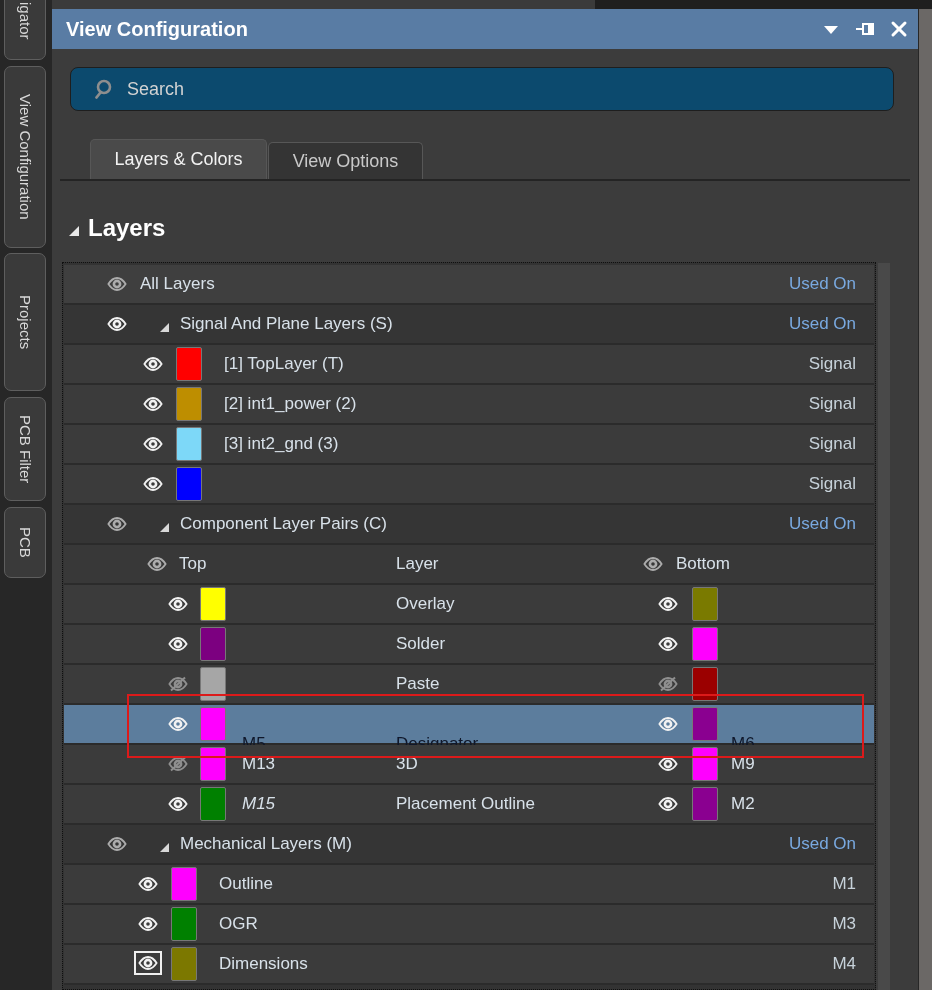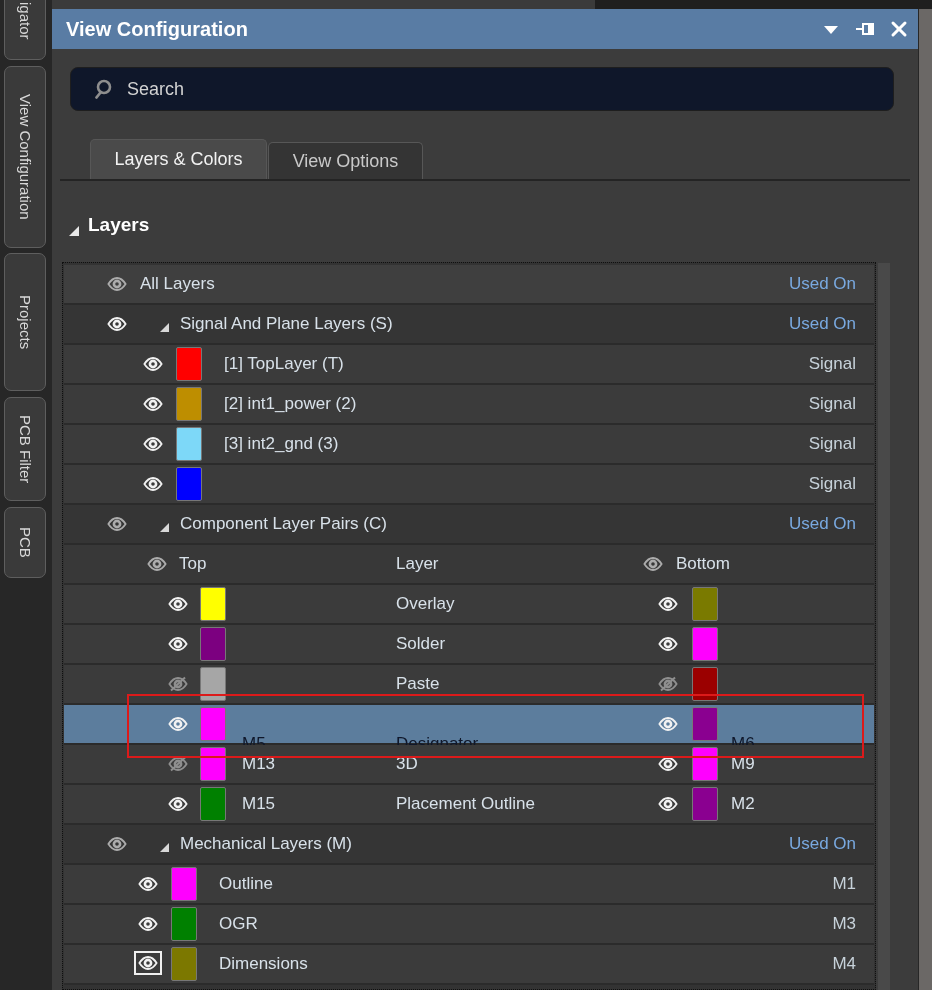--- a/index.html
+++ b/index.html
@@ -19,37 +19,37 @@
             border-radius:7px;display:flex;align-items:center;justify-content:center;
             color:#d8d8d8;font-size:15px;
             writing-mode:vertical-rl;text-orientation:sideways;cursor:pointer;box-sizing:border-box;}
 
   
   .panel{left:52px;top:9px;width:866px;height:981px;background:#3c3c3c;}
   .titlebar{position:absolute;left:0;top:0;width:866px;height:40px;background:var(--titlebar);}
   .title-text{position:absolute;left:14px;top:0;line-height:40px;color:#fff;font-size:20px;font-weight:bold;}
   .tb-icon{position:absolute;top:11px;width:20px;height:18px;cursor:pointer;}
 
-  .searchbox{position:absolute;left:18px;top:58px;width:824px;height:44px;background:#0f172a;
+  .searchbox{position:absolute;left:18px;top:58px;width:824px;height:44px;background:#0c4a6e;
              border:1px solid #1e1e1e;border-radius:8px;box-sizing:border-box;}
   .searchbox input{position:absolute;left:54px;top:4px;width:740px;height:32px;background:transparent;border:none;outline:none;
              color:#e2e2e2;font-size:18px;font-family:"Liberation Sans",sans-serif;}
   .searchbox input::placeholder{color:#d2d2d2;opacity:1;}
   .search-icon{position:absolute;left:22px;top:10px;}
 
   .toptab{position:absolute;height:40px;box-sizing:border-box;border:1px solid #575757;border-bottom:none;
           border-radius:5px 5px 0 0;display:flex;align-items:center;justify-content:center;
           font-size:18px;cursor:pointer;text-align:right;}
   .toptab.active{background:#4a4a4a;color:#f2f2f2;z-index:2;}
   .toptab.inactive{background:#343434;color:#c9c9c9;}
   .tab-underline{position:absolute;left:8px;top:170px;width:850px;height:2px;background:#242424;}
 
   .layers-header{position:absolute;left:16px;top:205px;height:30px;color:#fff;}
   .layers-header .tri{position:absolute;left:0;top:9px;}
-  .layers-header .txt{position:absolute;left:20px;top:0;font-size:19px;font-weight:bold;white-space:nowrap;}
+  .layers-header .txt{position:absolute;left:20px;top:0;font-size:24px;font-weight:bold;white-space:nowrap;}
 
   .layers-table{position:absolute;left:10px;top:253px;width:814px;height:728px;background:#333;
                 border:1px dotted #0f0f0f;box-sizing:border-box;}
   .scrollbar{position:absolute;left:826px;top:254px;width:12px;height:727px;background:#494949;}
 
   .trow{position:absolute;left:1px;width:810px;height:40px;box-sizing:border-box;
         border-bottom:2px solid #2b2b2b;cursor:pointer;}
   .trow.k-group0{background:#3f3f3f;}
   .trow.k-group1{background:#353535;}
   .trow.k-layer{background:#3b3b3b;}
@@ -299,21 +299,21 @@
             </svg></span>
           <span class="swatch" style="left: 628px; background: rgb(255, 0, 255);"></span>
           <span class="cell" style="left: 667px;">M9</span>
         </div>
         <div class="trow k-pair" style="top: 522px;">
           <span class="eye" style="left: 103px;"><svg width="22" height="16" viewBox="0 0 22 16">
               <path d="M11 2 C15.8 2 19.6 8 19.6 8 C19.6 8 15.8 14 11 14 C6.2 14 2.4 8 2.4 8 C2.4 8 6.2 2 11 2 Z" fill="none" stroke="#f2f2f2" stroke-width="1.8"></path>
               <circle cx="11" cy="8" r="3.1" fill="none" stroke="#f2f2f2" stroke-width="2.6"></circle>
             </svg></span>
           <span class="swatch" style="left: 136px; background: rgb(0, 128, 0);"></span>
-          <span class="cell" style="left: 178px;">M15</span>
+          <span class="cell" style="left: 178px; font-style: italic;">M15</span>
           <span class="cell" style="left: 332px;">Placement Outline</span>
           <span class="eye" style="left: 593px;"><svg width="22" height="16" viewBox="0 0 22 16">
               <path d="M11 2 C15.8 2 19.6 8 19.6 8 C19.6 8 15.8 14 11 14 C6.2 14 2.4 8 2.4 8 C2.4 8 6.2 2 11 2 Z" fill="none" stroke="#f2f2f2" stroke-width="1.8"></path>
               <circle cx="11" cy="8" r="3.1" fill="none" stroke="#f2f2f2" stroke-width="2.6"></circle>
             </svg></span>
           <span class="swatch" style="left: 628px; background: rgb(138, 0, 144);"></span>
           <span class="cell" style="left: 667px;">M2</span>
         </div>
         <div class="trow k-group1" style="top: 562px;">
           <span class="eye" style="left: 42px;"><svg width="22" height="16" viewBox="0 0 22 16">

